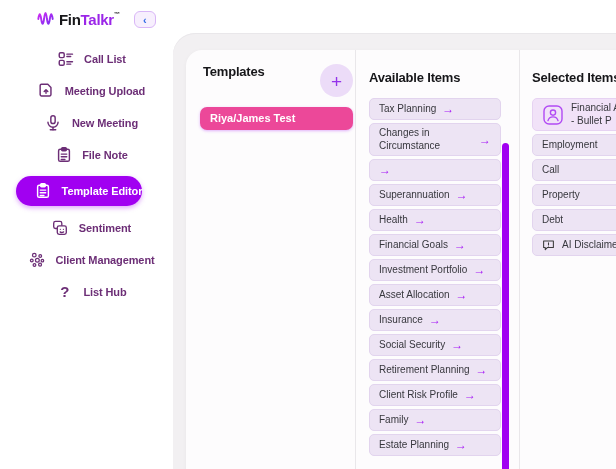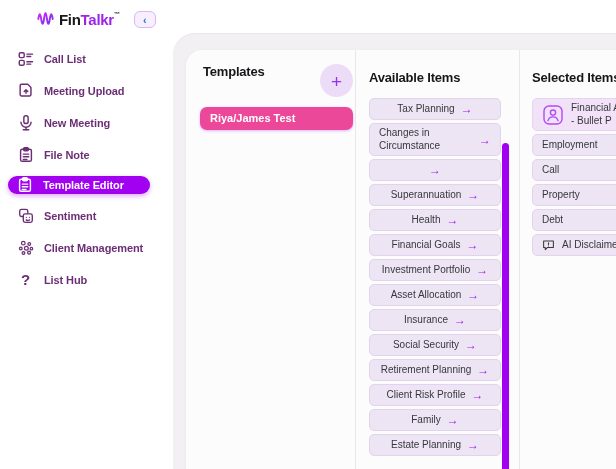--- a/index.html
+++ b/index.html
@@ -8,25 +8,25 @@
 
   
   .sidebar{position:absolute;left:0;top:0;width:166px;height:469px;background:#ffffff;z-index:3;}
   .logo-row{display:flex;align-items:center;padding:10px 10px 0 36px;gap:4px;}
   .logo-mark{flex:0 0 auto;display:flex;align-items:center;}
   .logo-text{font-size:15px;font-weight:700;color:#17171a;letter-spacing:-0.3px;white-space:nowrap;}
   .logo-text .suffix{color:#9b26e8;}
   .logo-text .tm{font-size:6px;vertical-align:top;color:#17171a;}
   .collapse-btn{margin-left:10px;width:24px;height:17px;border:1px solid #d9b6f7;border-radius:6px;background:#f7effd;
     color:#2e6be6;font-size:11px;font-weight:700;line-height:15px;text-align:center;cursor:pointer;}
-  .nav{margin-top:20px;display:flex;flex-direction:column;gap:11px;}
+  .nav{margin-top:20px;display:flex;flex-direction:column;gap:11px;align-items:center;}
   .nav-item{display:flex;align-items:center;gap:9px;height:21px;padding-left:16px;color:#6c2e76;cursor:pointer;}
   .nav-item .nav-icon{width:19px;height:19px;display:flex;align-items:center;justify-content:center;flex:0 0 19px;}
   .nav-item .nav-label{font-size:11px;font-weight:700;letter-spacing:-0.1px;}
-  .nav-item.active{height:18px;margin:0 16px 0 8px;padding-left:7px;border-radius:999px;
+  .nav-item.active{height:30px;margin:0 16px 0 8px;padding-left:18px;border-radius:999px;
     background:#a100f1;color:#ffffff;box-shadow:0 2px 5px rgba(161,0,241,.35);}
   .qmark{font-size:15px;font-weight:700;}
 
   
   .main{position:absolute;left:166px;top:0;right:0;bottom:0;background:#ffffff;}
   .workspace{position:absolute;left:7px;top:33px;right:-20px;bottom:-20px;background:#f2f0f2;
     border-top-left-radius:22px;box-shadow:inset 0 1px 0 #e9e7ea;}
   .panel{position:absolute;left:13px;top:17px;right:0;bottom:-20px;background:#fdfcfd;
     border-top-left-radius:16px;box-shadow:0 1px 4px rgba(0,0,0,.04);display:flex;overflow:hidden;}
 
@@ -37,21 +37,21 @@
 
   .col-header{font-size:13px;font-weight:700;color:#161619;letter-spacing:-0.2px;}
   .templates-head{display:flex;align-items:flex-start;justify-content:space-between;height:34px;padding-left:3px;}
   .plus-btn{width:33px;height:33px;border-radius:50%;background:#ecdcf8;color:#9333ea;border:none;
     font-size:19px;font-weight:400;line-height:33px;text-align:center;cursor:pointer;}
   .template-list{margin-top:9px;display:flex;flex-direction:column;gap:4px;}
   .template-item{height:23px;border-radius:7px;background:#ec4899;color:#ffffff;font-size:11px;font-weight:700;
     line-height:23px;padding:0 10px;cursor:pointer;box-shadow:0 1px 3px rgba(161,0,241,.3);}
 
   .avail-list{margin-top:12px;display:flex;flex-direction:column;gap:3px;width:132px;}
-  .avail-item{box-sizing:border-box;min-height:22px;display:flex;align-items:center;justify-content:center;
+  .avail-item{box-sizing:border-box;min-height:22px;display:flex;align-items:center;justify-content:flex-start;
     gap:6px;background:#ede4f4;border:1px solid #e2d4ee;border-radius:5px;padding:3px 9px;cursor:pointer;}
   .avail-label{font-size:10px;color:#37373d;line-height:1.25;}
   .arrow{color:#a516f5;font-size:12px;font-weight:700;flex:0 0 auto;cursor:pointer;}
 
   .scrollbar{position:absolute;right:10px;top:93px;bottom:-10px;width:7px;border-radius:4px;background:#a100f1;}
 
   .sel-list{margin-top:12px;display:flex;flex-direction:column;gap:3px;}
   .sel-item{box-sizing:border-box;width:158px;min-height:22px;display:flex;align-items:center;gap:7px;
     background:#ede4f4;border:1px solid #e2d4ee;border-radius:5px;padding:3px 9px;cursor:pointer;}
   .sel-item.first{min-height:31px;background:#f1e2f8;border-color:#e6d2f2;}

